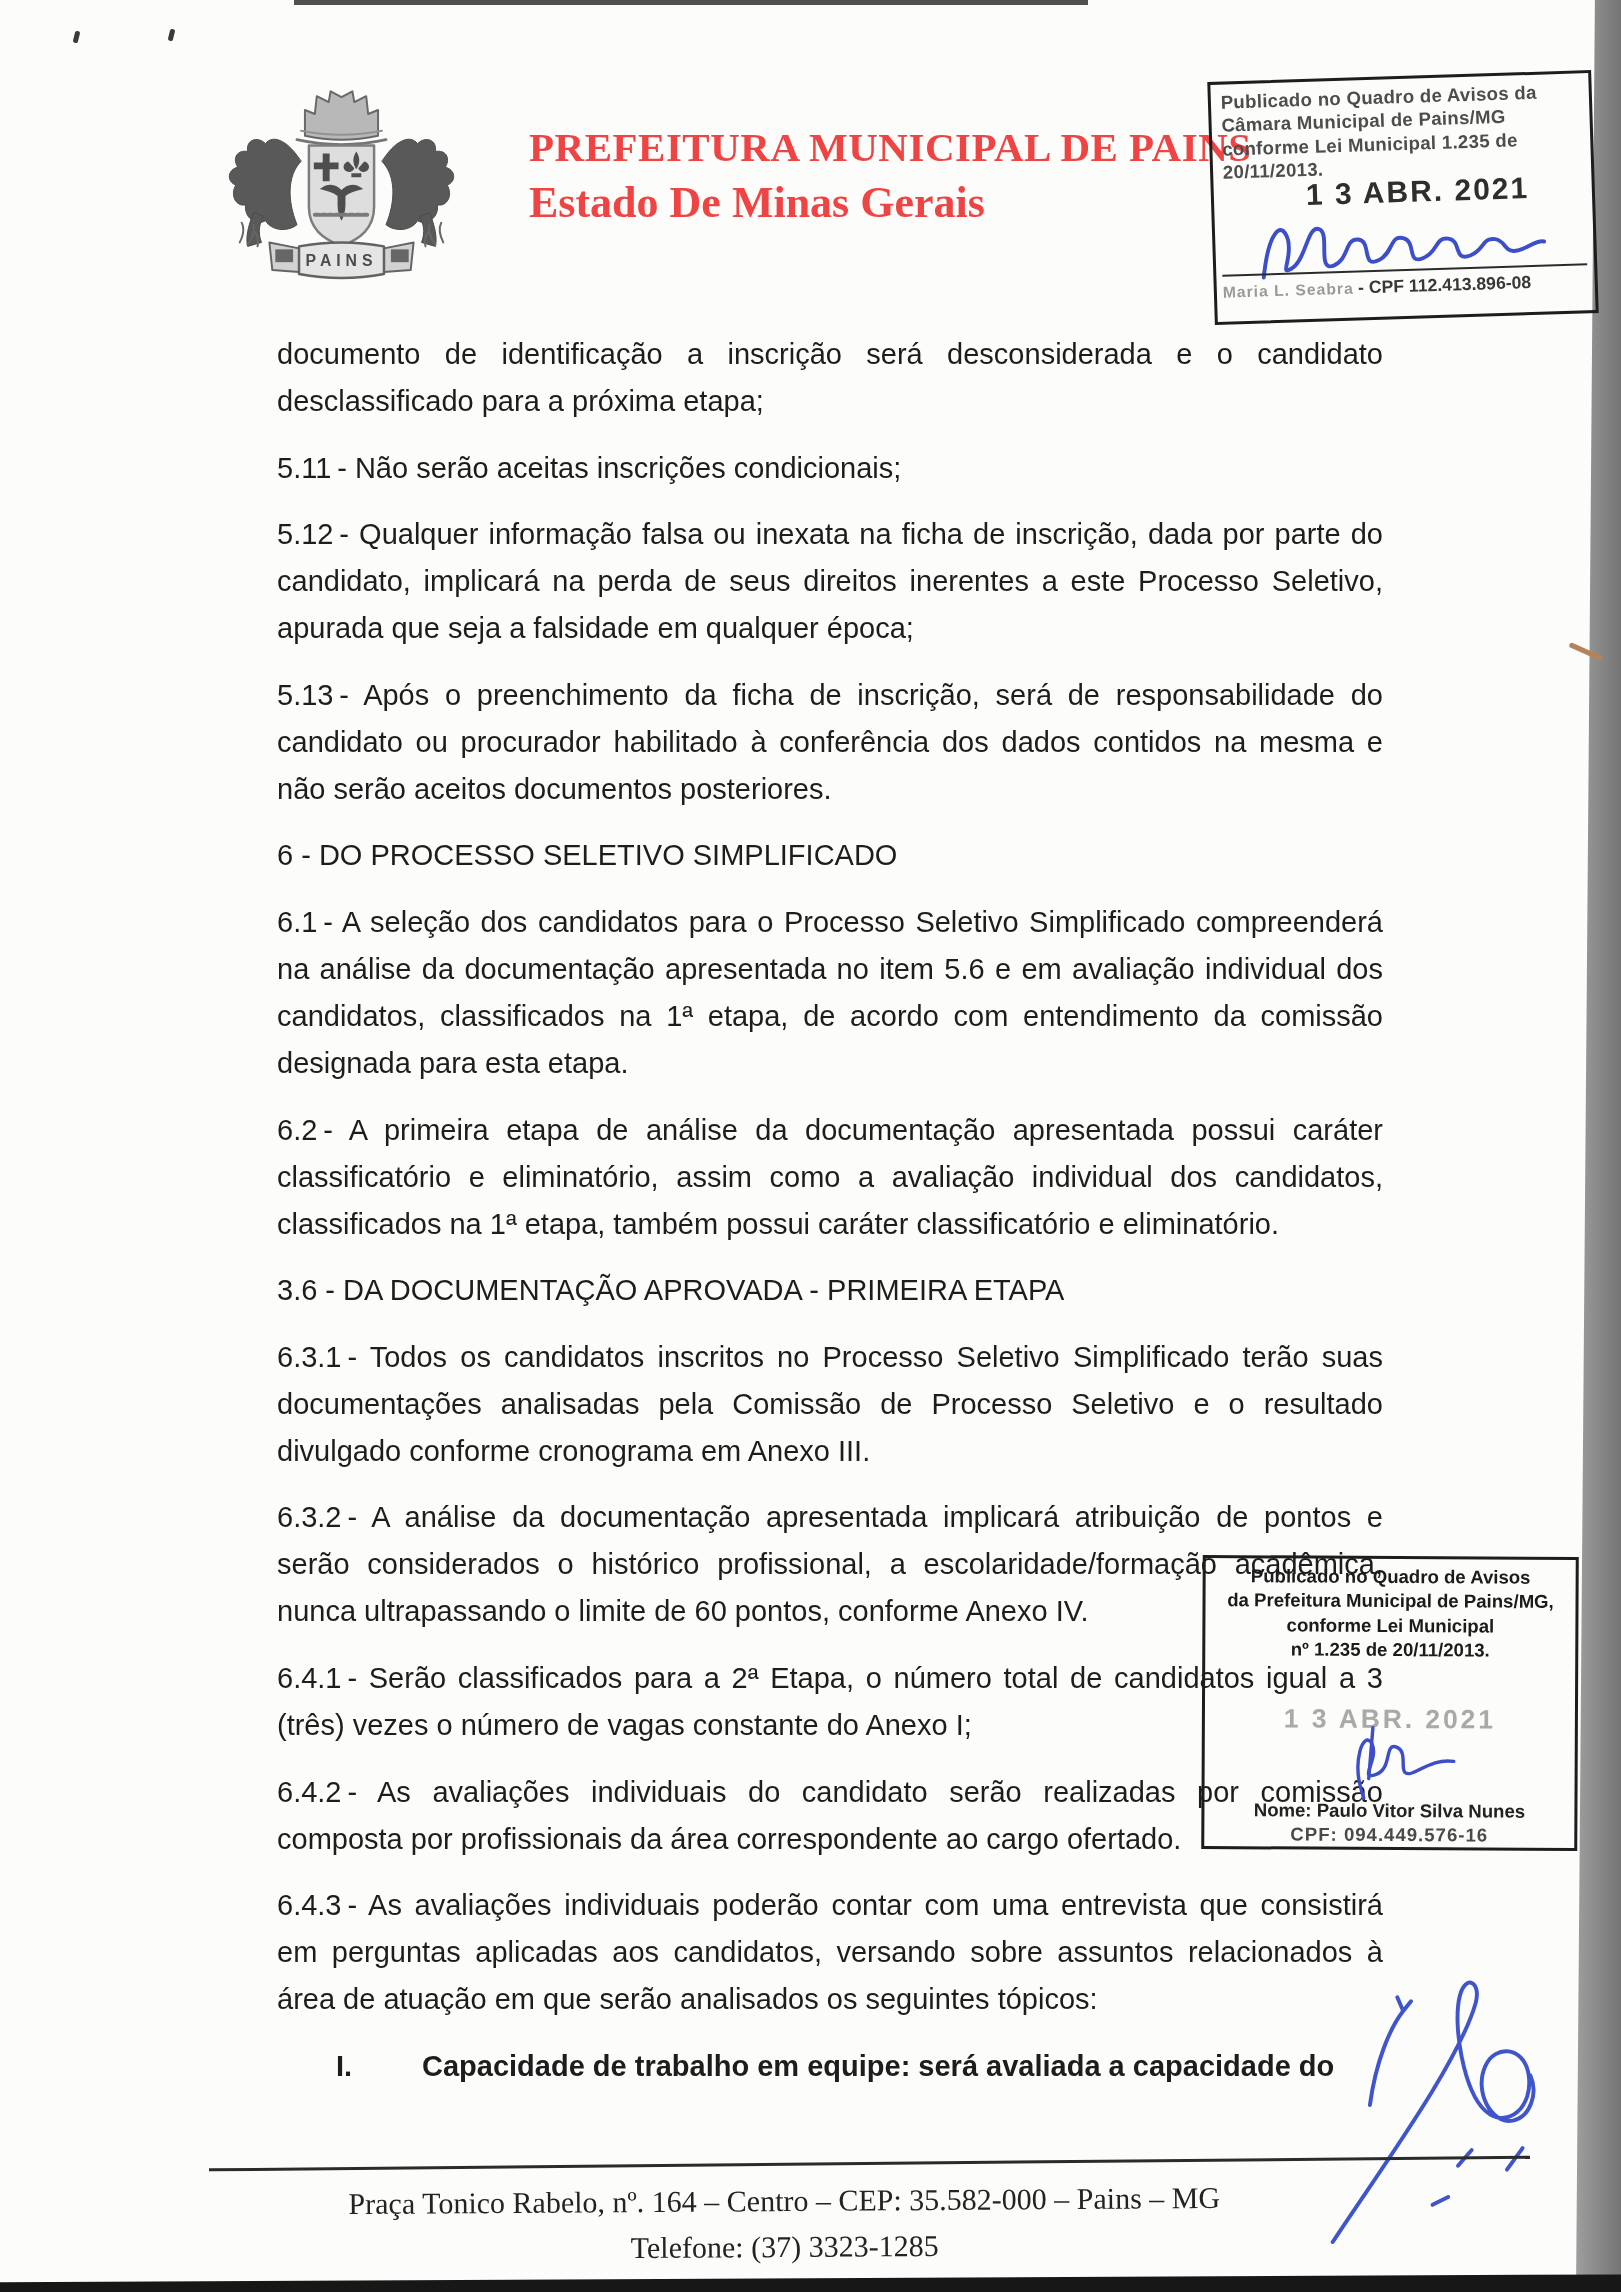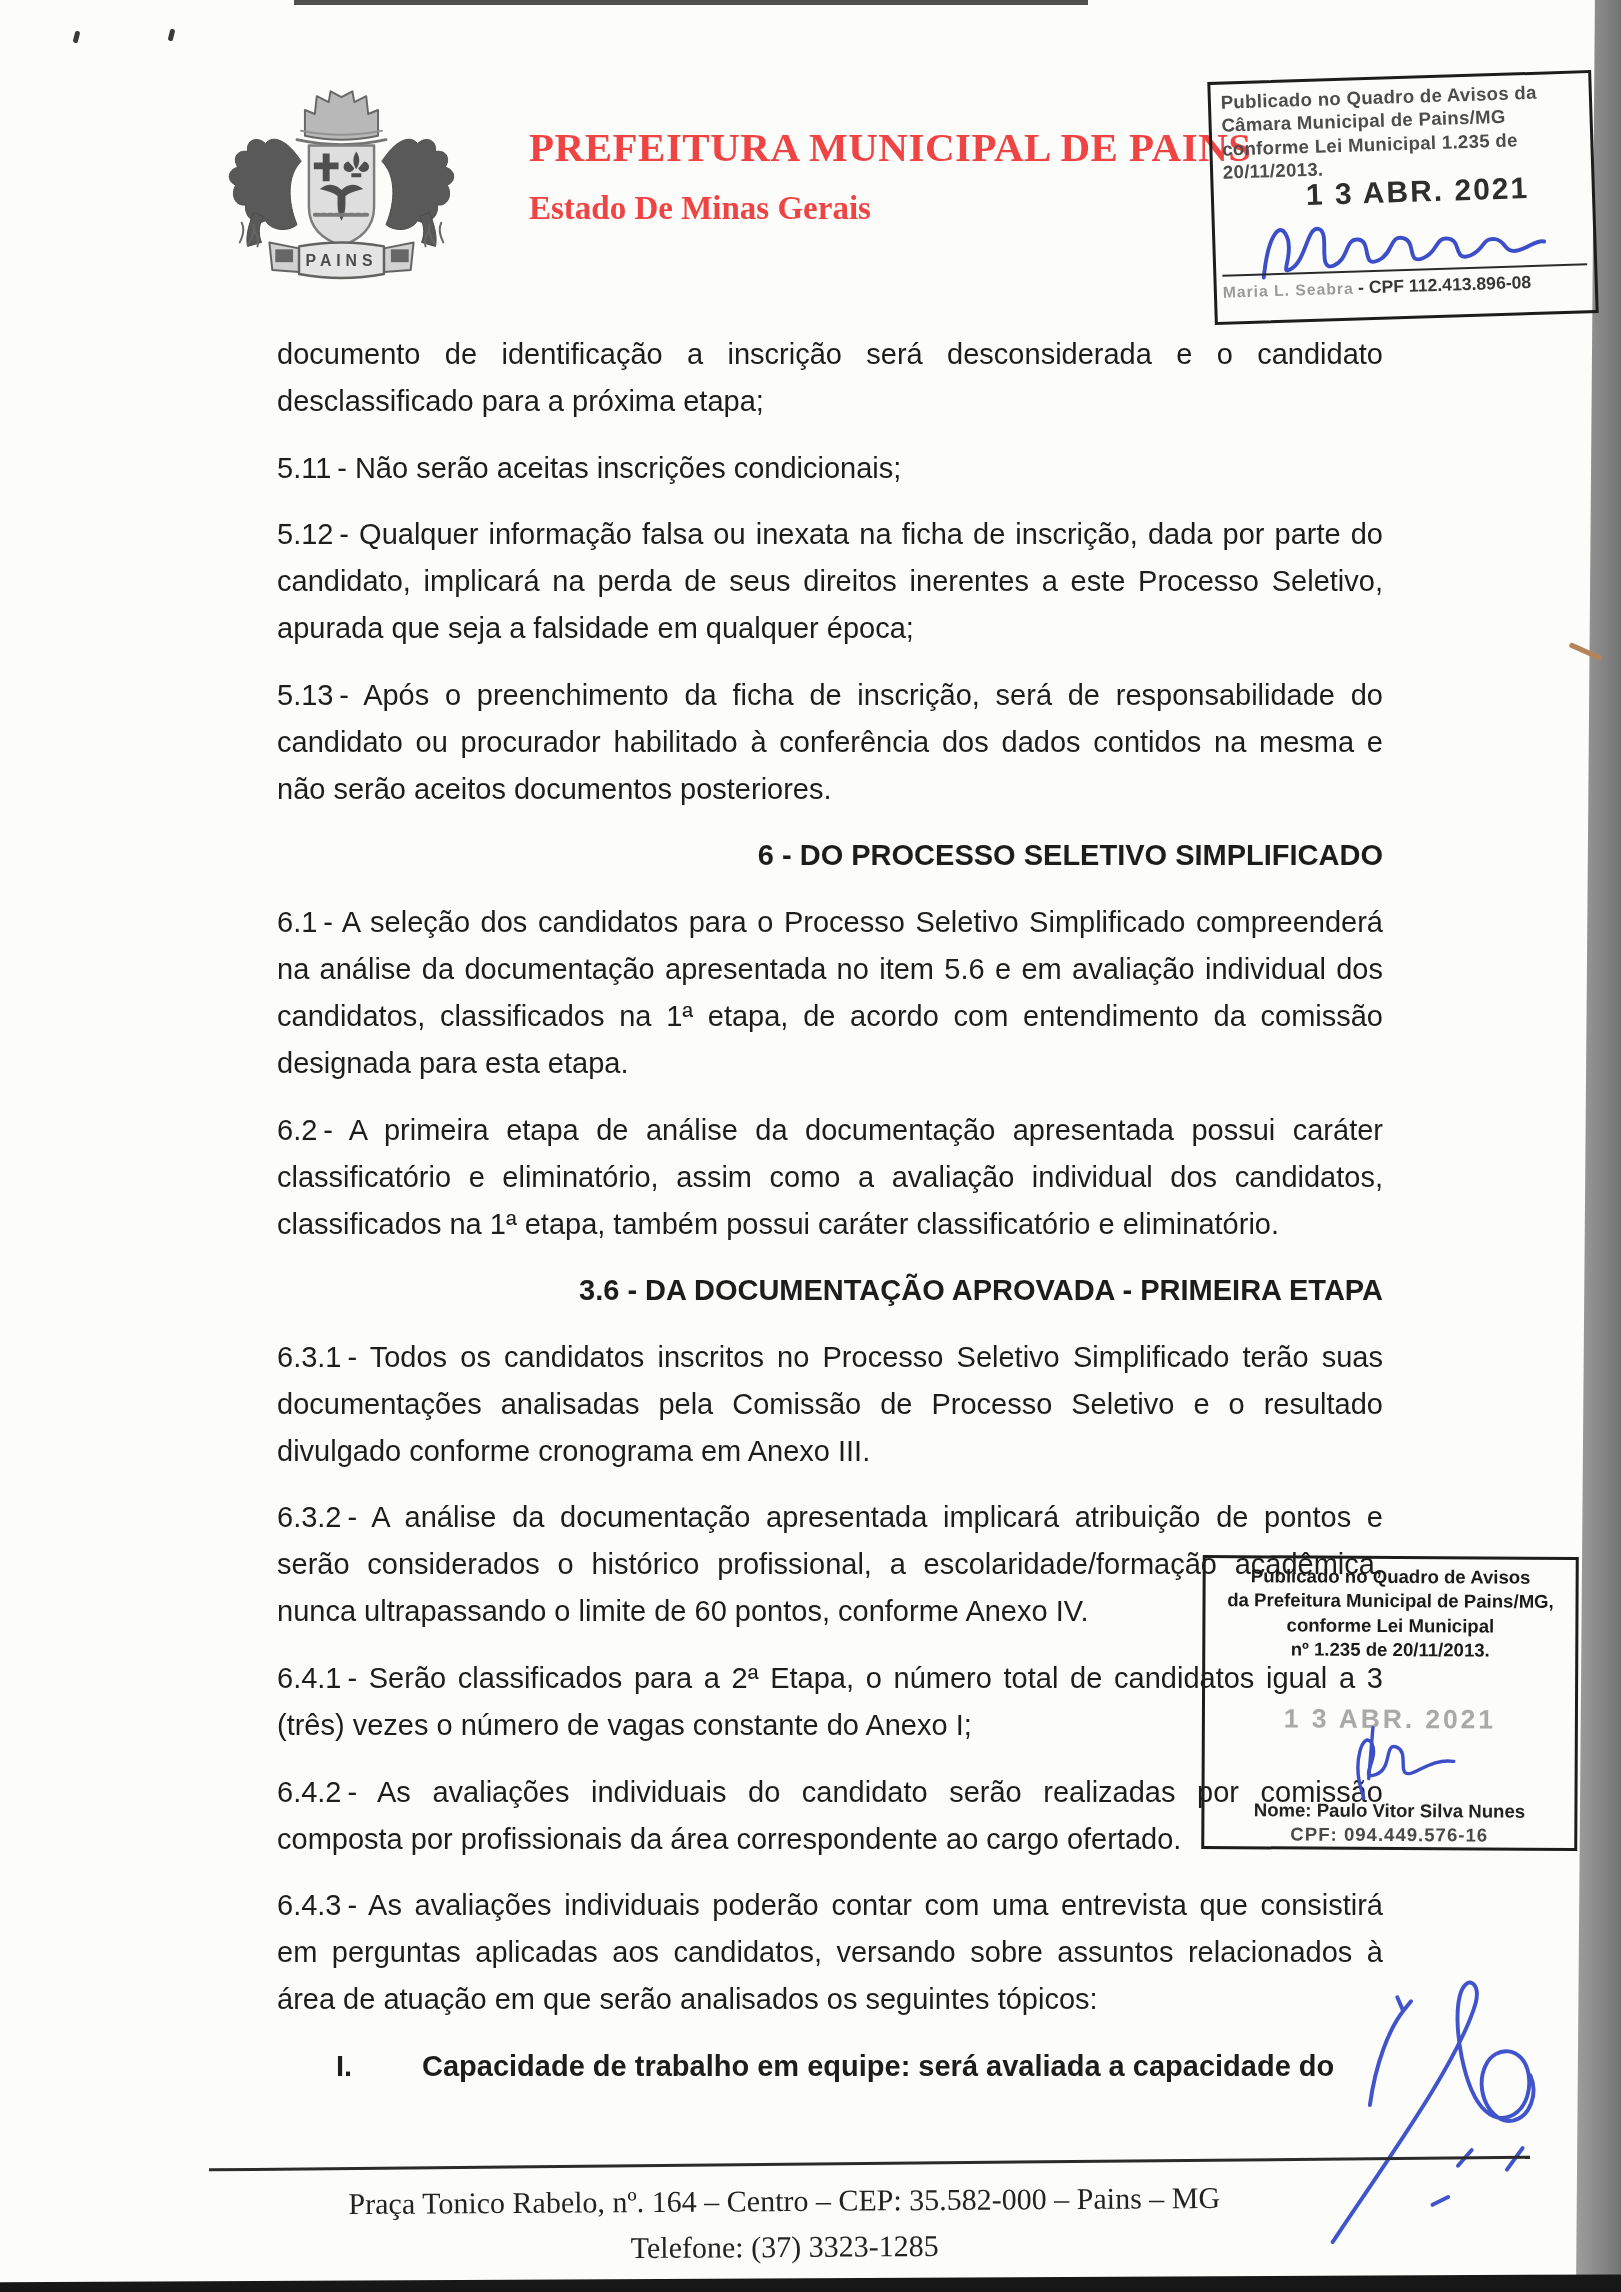--- a/index.html
+++ b/index.html
@@ -17,27 +17,27 @@
   .top-strip{position:absolute;left:294px;top:0;width:794px;height:4.9px;background:#242424;opacity:.8}
   .speck{position:absolute;width:4.9px;height:11.8px;background:#3a3a3a;border-radius:2px;transform:rotate(14deg)}
   .speck.a{left:74px;top:31px}
   .speck.b{left:169px;top:29px}
   .tan-mark{position:absolute;left:1568px;top:649px;width:35px;height:4.9px;background:#b5835a;
     transform:rotate(24deg);border-radius:2.9px}
   
   .hdr{position:absolute;left:529px;top:123px;width:745px;
     font-family:"Liberation Serif",serif;font-weight:bold;color:#ef4444}
   .hdr .t{font-size:41px;letter-spacing:0.5px;white-space:nowrap}
-  .hdr .s{font-size:33px;margin-top:19px}
+  .hdr .s{font-size:44px;margin-top:6px}
   .crest{position:absolute;left:218px;top:84px;width:247px;height:223px;opacity:.92}
   
   .flow{position:absolute;left:277px;top:331px;width:1106px}
   .blk{font-size:29px;line-height:47px;margin:0 0 19.6px 0;text-align:justify}
   .blk:last-child{margin-bottom:0}
-  .h{font-weight:bold;text-align:right}
+  .h{font-weight:normal;text-align:left}
   .pnum{font-weight:normal}
   .pnum:not(:empty){margin-right:5.9px}
   .item{display:flex;font-weight:bold;text-align:left;padding-left:59px}
   .item .inum{width:86px;flex:none}
   
   .rule{position:absolute;left:209px;top:2162px;width:1321px;height:2.9px;background:#2b2b2b;
     transform:rotate(-0.55deg)}
   .footer{position:absolute;left:167px;top:2178px;width:1235px;text-align:center;
     font-family:"Liberation Serif",serif;font-size:30px;line-height:46px;color:#232323;
     transform:rotate(-0.4deg)}

